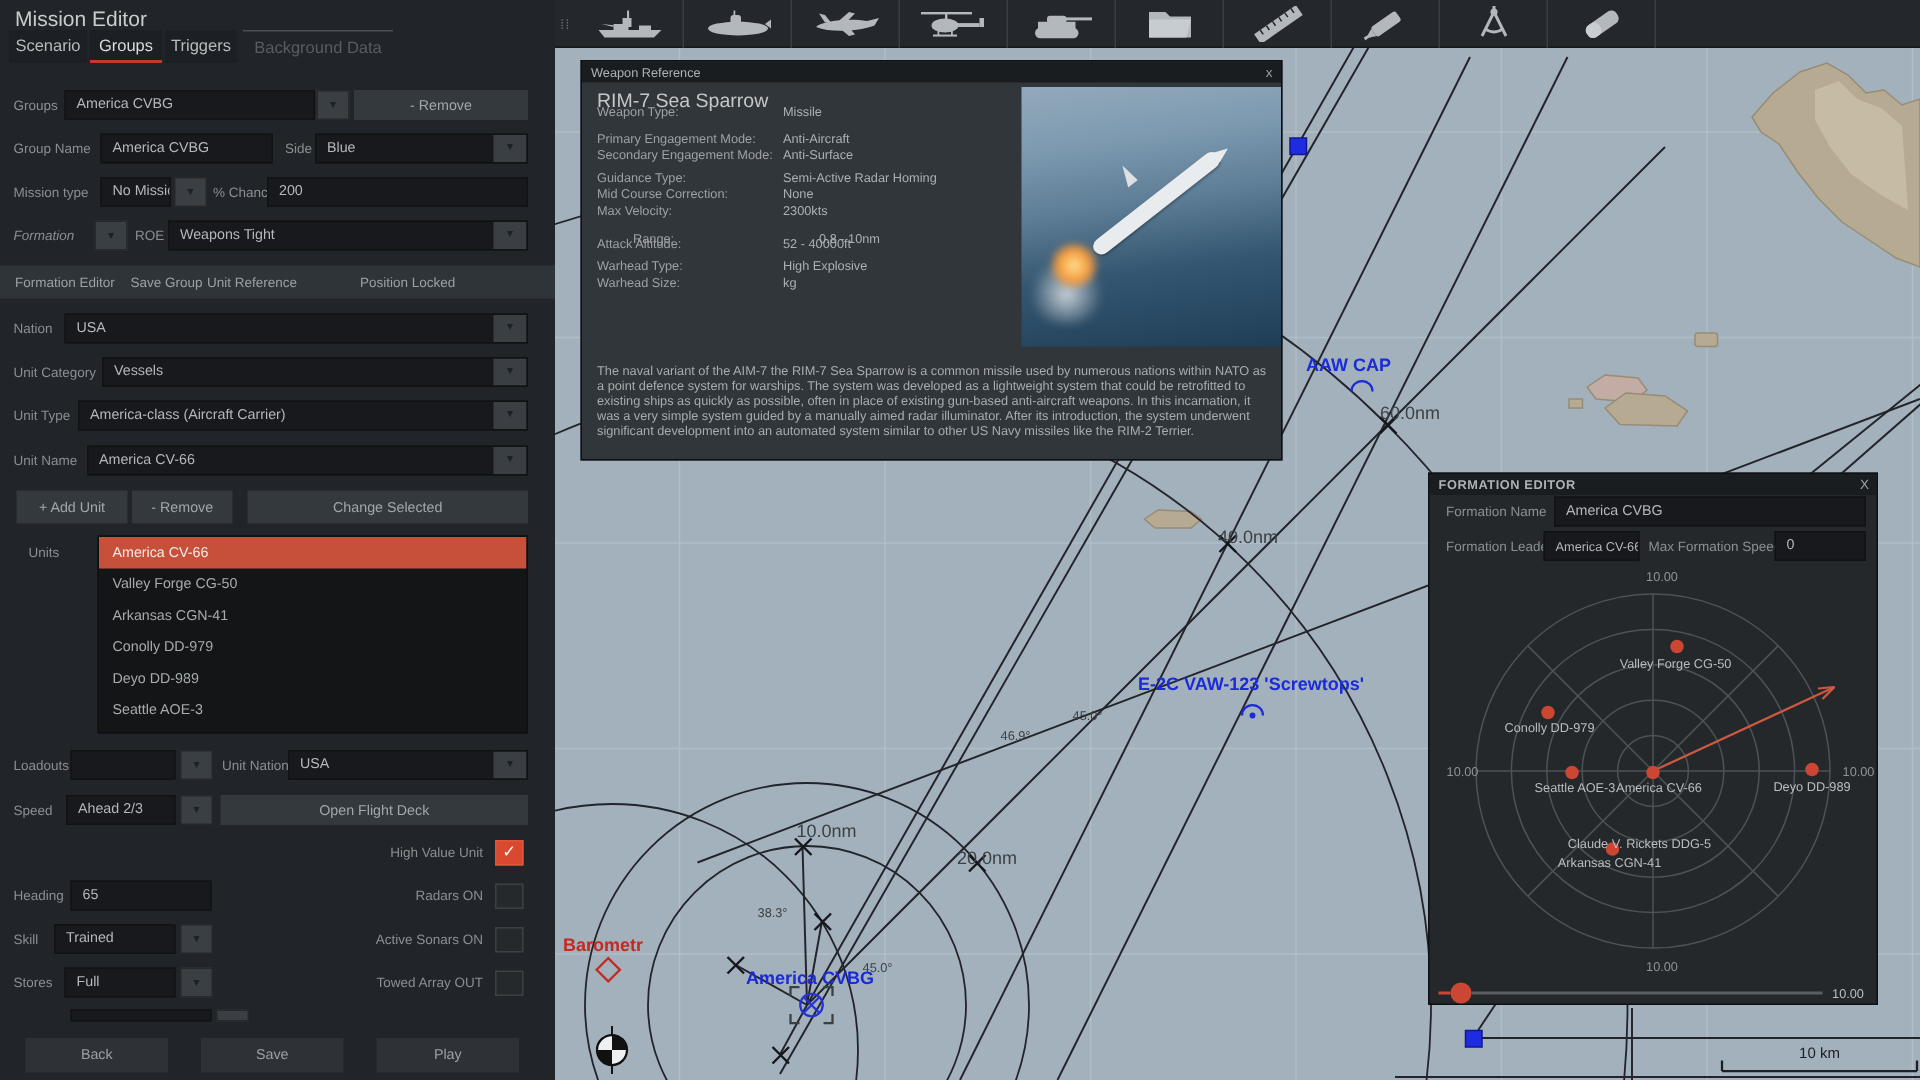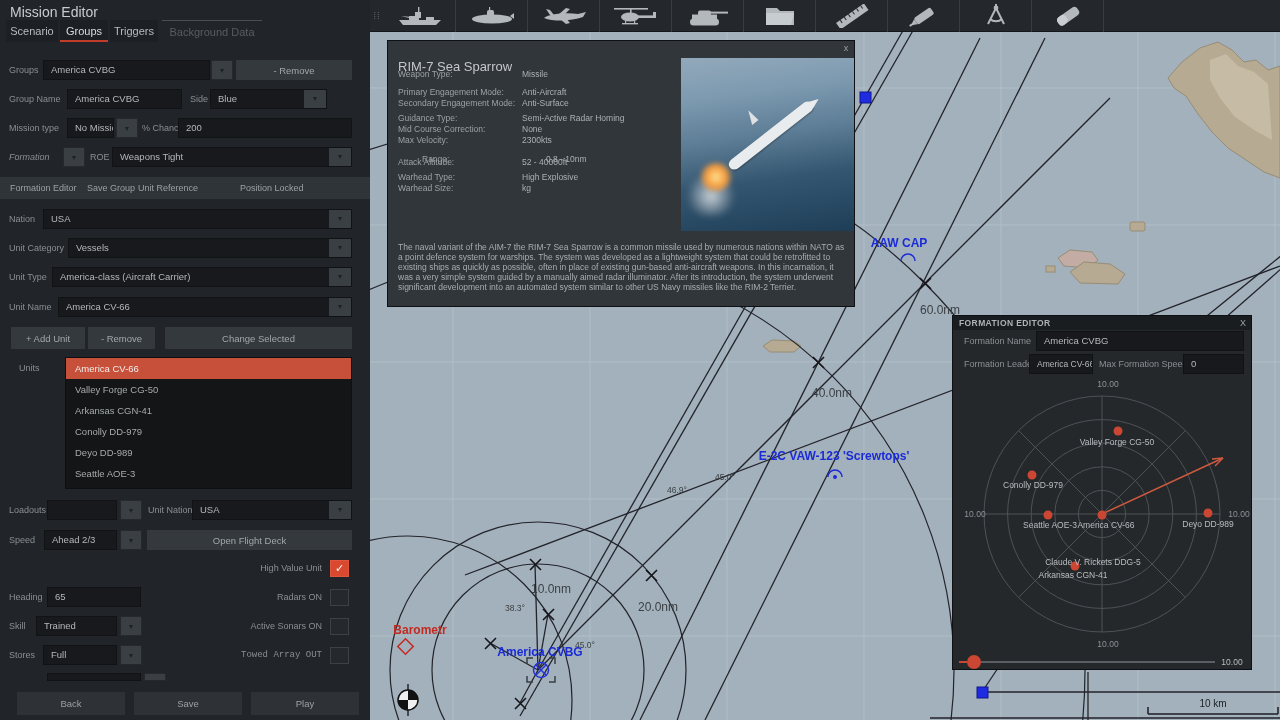--- a/index.html
+++ b/index.html
@@ -26,33 +26,33 @@
   .strip span { position:absolute; top:0; height:22px; line-height:22px; font-size:9px; color:#9ba0a4; }
   .units-list { position:absolute; left:65px; top:357px; width:287px; height:132px;
     background:#131517; border:1px solid #0d0f11; overflow:hidden; }
   .uitem { height:21px; line-height:21px; padding-left:9px; font-size:9.5px; color:#a6abae; }
   .uitem.sel { background:#c7503a; color:#f3ece9; }
   .chk { position:absolute; width:19px; height:17px; background:#26292c; border:1px solid #3c4145;
     color:#fff; font-size:11px; line-height:15px; text-align:center; }
   .chk.on { background:#d8492f; border-color:#e0563c; }
   .chk-label { position:absolute; right:48px; text-align:right; color:#8a8f93; font-size:9px;
     height:17px; line-height:17px; white-space:nowrap; }
-  .footer-btn { position:absolute; height:23px; width:108px; background:#2e3236; color:#9aa0a4;
+  .footer-btn { position:absolute; height:23px; width:95px; background:#2e3236; color:#9aa0a4;
     font-size:9.5px; display:flex; align-items:center; justify-content:center; }
   
   #toolbar { position:absolute; left:370px; top:0; width:910px; height:32px; background:#24272b;
     border-bottom:1px solid #15171a; z-index:4; display:flex; }
   .tb-cell { width:72px; height:32px; border-right:1px solid #393d41; display:flex;
     align-items:center; justify-content:center; }
   .tb-grip { width:14px; height:32px; display:flex; align-items:center; justify-content:center;
     color:#6a7074; font-size:9px; letter-spacing:1px; }
   
   #map { position:absolute; left:370px; top:0; width:910px; height:720px; z-index:1; }
   .mlabel { position:absolute; transform:translate(-50%,-50%); white-space:nowrap; font-size:12px; }
-  .rng { color:#3c4145;margin-top:35px; }
+  .rng { color:#3c4145; }
   .ang { color:#3c4145; font-size:8.5px; }
   .blue { color:#1b2bd8; font-weight:bold; }
   .red { color:#c32a20; font-weight:bold; }
   .scale-label { color:#1d1f24; font-size:10px; }
   
   .popup { position:absolute; border:1px solid #0e1013; z-index:10; }
   .ptitle { position:absolute; left:0; top:0; right:0; height:14px; background:#1a1d20;
     color:#aeb2b5; font-size:8.5px; line-height:14px; padding-left:6px; }
   .pclose { position:absolute; top:0; right:2px; width:12px; height:14px; color:#9aa0a3;
     font-size:9px; line-height:14px; text-align:center; }
@@ -191,21 +191,21 @@
   <div class="mlabel rng" style="left:288px; top:572px;">20.0nm</div>
   <div class="mlabel rng" style="left:462px; top:358px;">40.0nm</div>
   <div class="mlabel rng" style="left:570px; top:275px;">60.0nm</div>
   <div class="mlabel ang" style="left:145px; top:608px;">38.3°</div>
   <div class="mlabel ang" style="left:355px; top:477px;">45.0°</div>
   <div class="mlabel ang" style="left:215px; top:645px;">45.0°</div>
   <div class="mlabel ang" style="left:307px; top:490px;">46.9°</div>
   <div class="mlabel blue" style="left:170px; top:652px;">America CVBG</div>
   <div class="mlabel blue" style="left:529px; top:243px;">AAW CAP</div>
   <div class="mlabel blue" style="left:464px; top:456px;">E-2C VAW-123 'Screwtops'</div>
-  <div class="mlabel red" style="left:50px; top:630px;">Barometr</div>
+  <div class="mlabel red" style="left:32px; top:630px;">Barometr</div>
   <div class="mlabel scale-label" style="left:843px; top:703px;">10 km</div>
 </div>
 
 <div id="toolbar">
   <div class="tb-grip">⁞⁞</div>
   <div class="tb-cell">
     <svg width="48" height="24" viewBox="0 0 48 24" fill="#b2b8bc">
       <polygon points="3,16 45,16 40,21 7,21"></polygon>
         <rect x="13" y="12" width="10" height="4"></rect>
       <rect x="19" y="8" width="6" height="6"></rect>
@@ -313,21 +313,21 @@
   <div class="lp-label" style="left:9px; top:60px;">Groups</div>
   <div class="fld" style="left:43px; top:60px; width:167px;">America CVBG</div>
   <div class="ddbtn" style="left:211px; top:60px;">
       <span>▼</span>
     </div>
   <div class="btn" style="left:236px; top:60px; width:116px;">- Remove</div>
 
   <div class="lp-label" style="left:9px; top:89px;">Group Name</div>
   <div class="fld" style="left:67px; top:89px; width:115px;">America CVBG</div>
   <div class="lp-label" style="left:190px; top:89px;">Side</div>
-  <div class="fld" style="left:210px; top:89px; width:117px;">
+  <div class="fld" style="left:210px; top:89px; width:142px;">
     <span>Blue</span>
     <span class="caretbox">▼</span>
   </div>
 
   <div class="lp-label" style="left:9px; top:118px;">Mission type</div>
   <div class="fld" style="left:67px; top:118px; width:47px;">No Mission</div>
   <div class="ddbtn" style="left:116px; top:118px;">
       <span>▼</span>
     </div>
   <div class="lp-label" style="left:142px; top:118px;">% Chance</div>
@@ -405,21 +405,21 @@
       <span>▼</span>
     </div>
   <div class="btn" style="left:147px; top:530px; width:205px;">Open Flight Deck</div>
 
   <div class="chk-label" style="top:560px;">High Value Unit</div>
   <div class="chk on" style="left:330px; top:560px;"><span>✓</span></div>
   <div class="chk-label" style="top:589px;">Radars ON</div>
   <div class="chk" style="left:330px; top:589px;"></div>
   <div class="chk-label" style="top:618px;">Active Sonars ON</div>
   <div class="chk" style="left:330px; top:618px;"></div>
-  <div class="chk-label" style="top:647px;font-family:Liberation Mono, monospace;">Towed Array OUT</div>
+  <div class="chk-label" style="top:647px;">Towed Array OUT</div>
   <div class="chk" style="left:330px; top:647px;"></div>
 
   <div class="lp-label" style="left:9px; top:587px;">Heading</div>
   <div class="fld" style="left:47px; top:587px; width:94px;">65</div>
   <div class="lp-label" style="left:9px; top:616px;">Skill</div>
   <div class="fld" style="left:36px; top:616px; width:81px;">Trained</div>
   <div class="ddbtn" style="left:120px; top:616px;">
       <span>▼</span>
     </div>
   <div class="lp-label" style="left:9px; top:645px;">Stores</div>
@@ -430,20 +430,21 @@
 
   <div class="fld" style="left:47px; top:673px; width:94px; height:8px;"></div>
   <div class="ddbtn" style="left:144px; top:673px; height:8px;"></div>
 
   <div class="footer-btn" style="left:17px; top:692px;">Back</div>
   <div class="footer-btn" style="left:134px; top:692px;">Save</div>
   <div class="footer-btn" style="left:251px; top:692px;">Play</div>
 </div>
 
 <div id="weapon-popup" class="popup">
+  <div class="ptitle">Weapon Reference</div>
   <div class="pclose">x</div>
   <div class="wname">RIM-7 Sea Sparrow</div>
 
   <div class="wrow" style="top:28px;"><span>Weapon Type:</span><b>Missile</b></div>
   <div class="wrow" style="top:46px;"><span>Primary Engagement Mode:</span><b>Anti-Aircraft</b></div>
   <div class="wrow" style="top:57px;"><span>Secondary Engagement Mode:</span><b>Anti-Surface</b></div>
   <div class="wrow" style="top:72px;"><span>Guidance Type:</span><b>Semi-Active Radar Homing</b></div>
   <div class="wrow" style="top:83px;"><span>Mid Course Correction:</span><b>None</b></div>
   <div class="wrow" style="top:94px;"><span>Max Velocity:</span><b>2300kts</b></div>
   <div class="wrow" style="top:113px;margin-left:24px;"><span>Range:</span><b>0.8 - 10nm</b></div>

